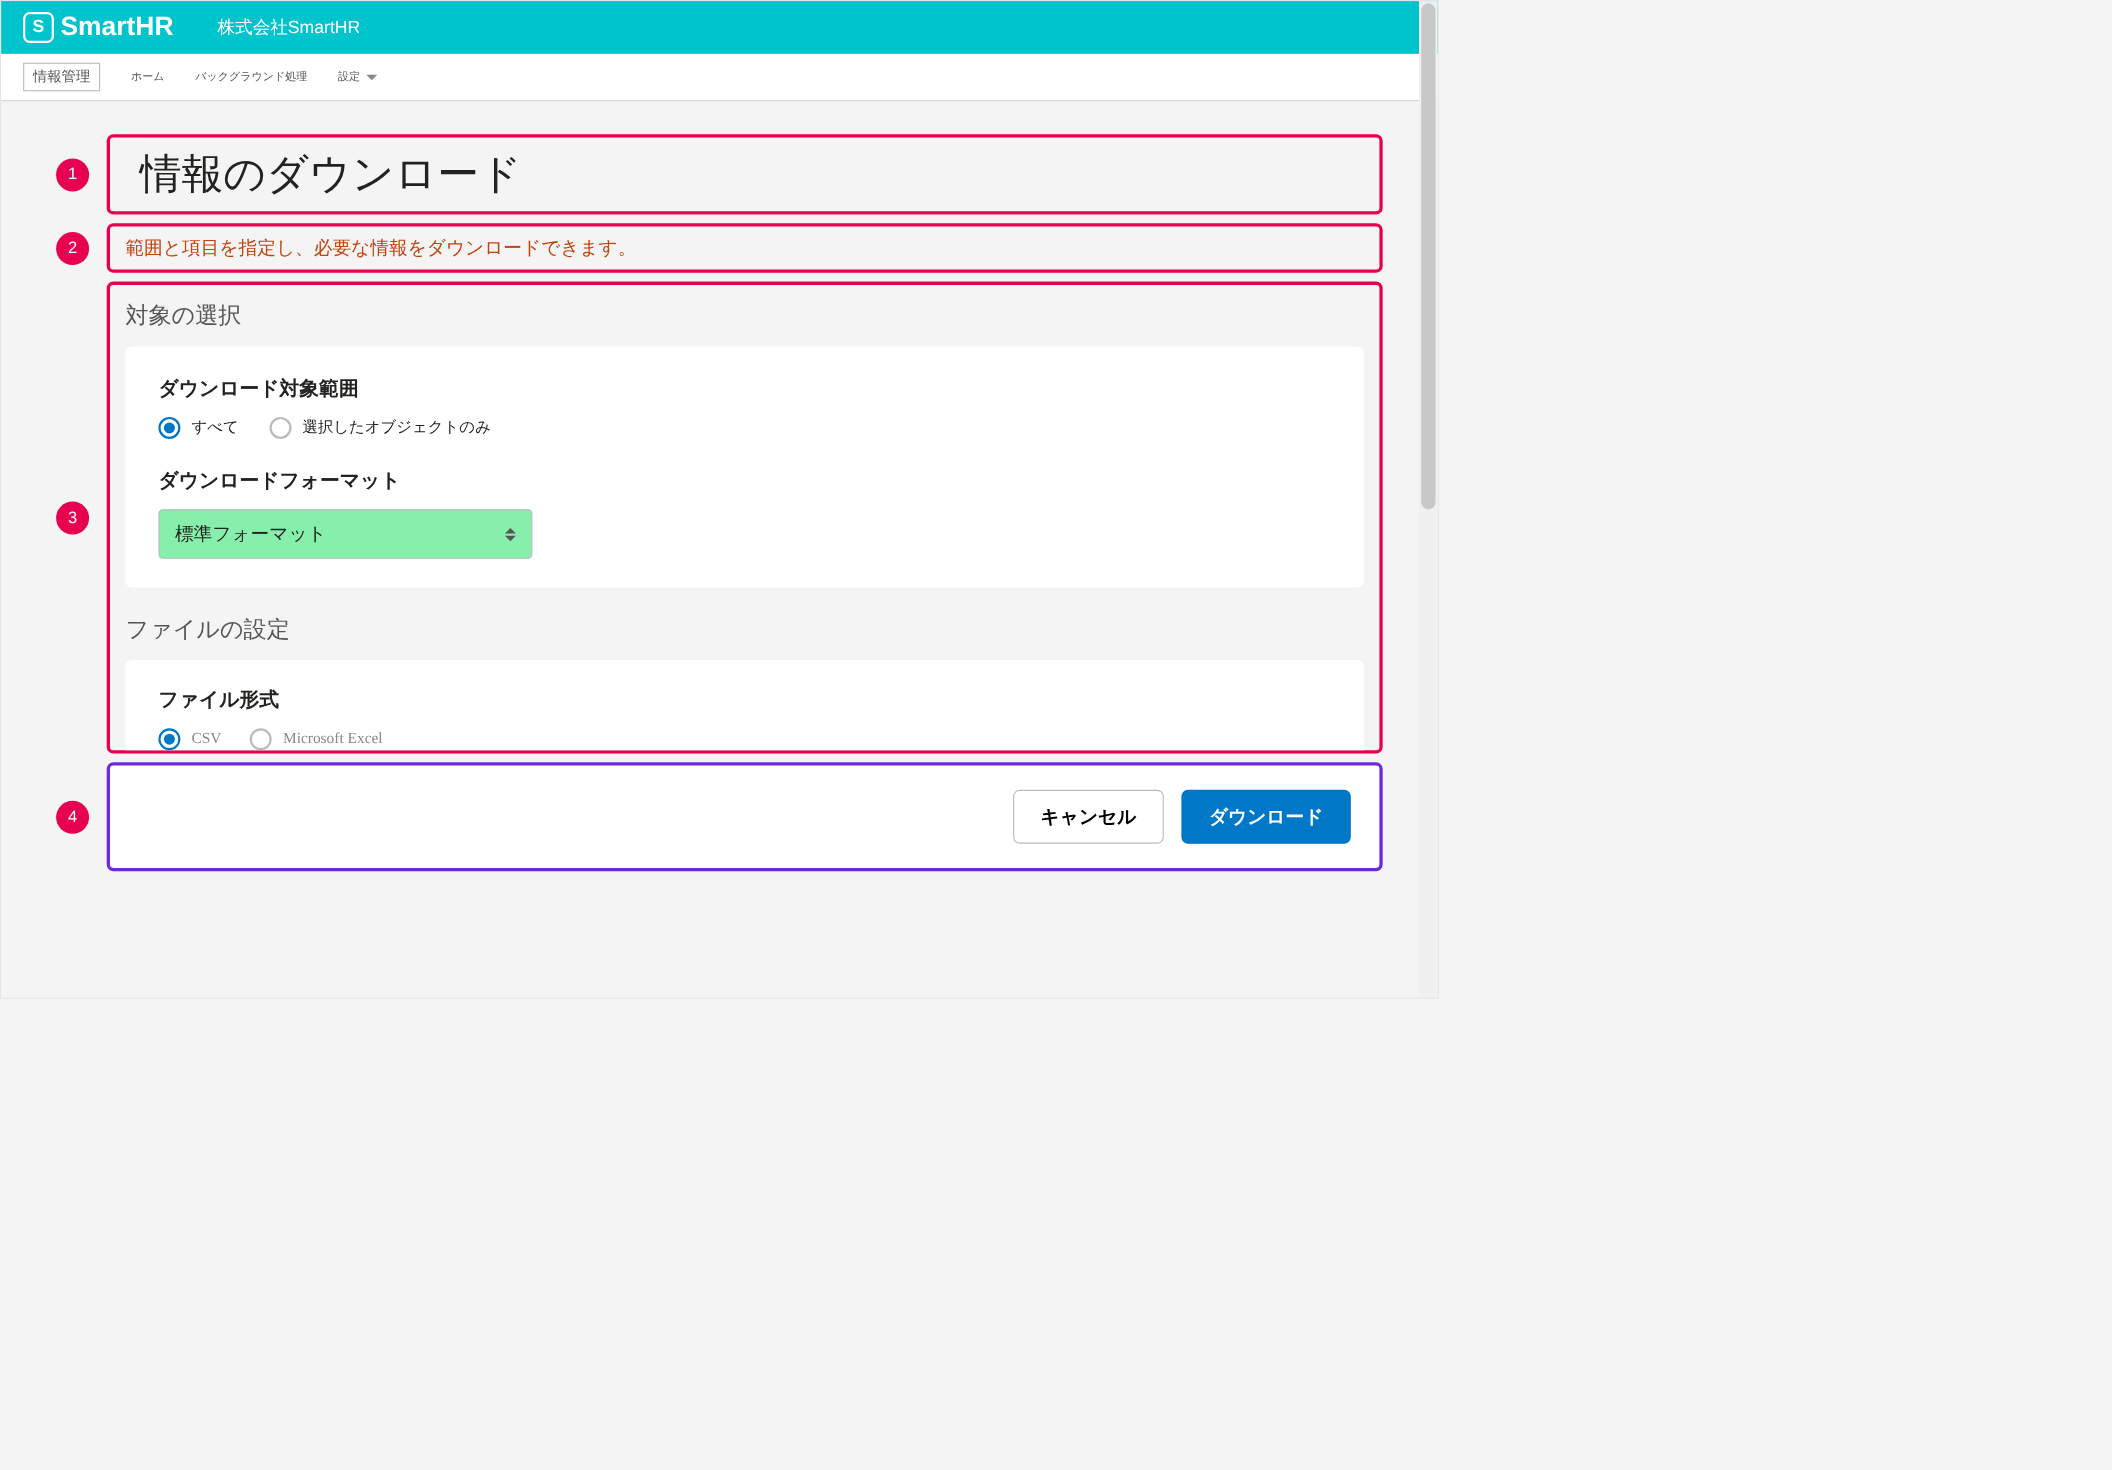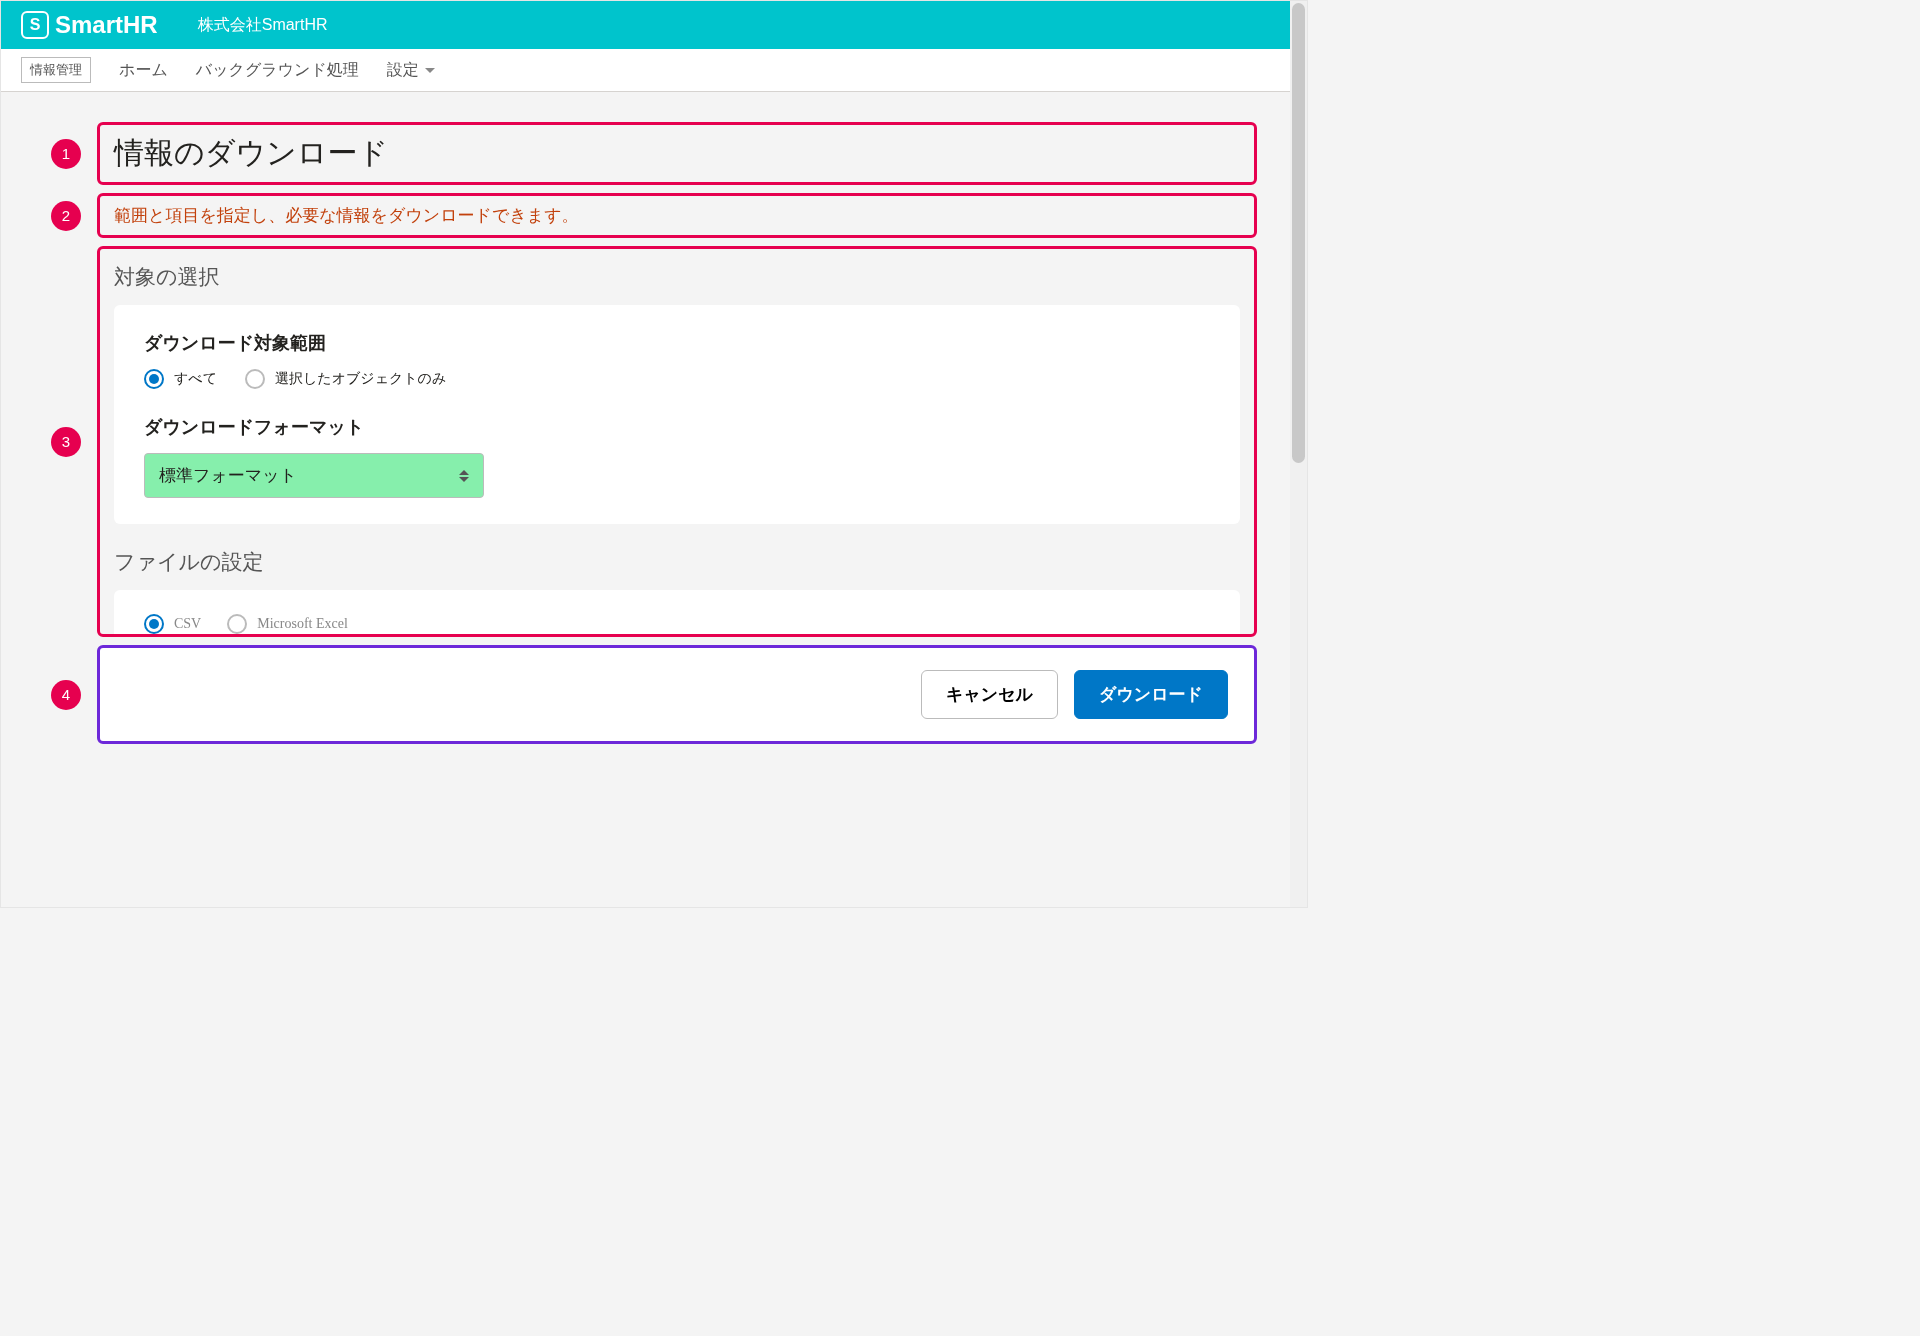--- a/index.html
+++ b/index.html
@@ -54,21 +54,21 @@
       gap: 28px;
       border-bottom: 1px solid #d6d3d0;
     }
     .nav-tag {
       border: 1px solid #bbb;
       padding: 3px 8px;
       font-size: 13px;
       color: #555;
       background: #fff;
     }
-    .nav-item { color: #555; font-size: 16px; cursor: pointer; display: flex; align-items: center; gap: 6px; }
+    .nav-item { color: #555; font-size: 10px; cursor: pointer; display: flex; align-items: center; gap: 6px; }
     .nav-caret {
       width: 0; height: 0;
       border-left: 5px solid transparent;
       border-right: 5px solid transparent;
       border-top: 5px solid #888;
     }
     .content {
       padding: 30px 50px 0 50px;
       position: relative;
     }
@@ -92,23 +92,23 @@
       font-weight: 400;
       align-self: center;
     }
     .outlined {
       border: 3px solid #e6004f;
       border-radius: 6px;
       flex: 1;
       background: transparent;
     }
     .page-title {
-      font-size: 30px;
+      font-size: 38px;
       font-weight: 400;
-      padding: 8px 14px;
+      padding: 8px 27px;
     }
     .page-desc {
       font-size: 17px;
       padding: 8px 14px;
       color: #c2410c;
     }
     .section-outlined {
       flex: 1;
       border: 3px solid #e6004f;
       border-radius: 6px;
@@ -266,20 +266,21 @@
             <span class="select-caret">
               <span class="caret-up"></span>
               <span class="caret-down"></span>
             </span>
           </div>
         </div>
 
         <div class="section-title2">ファイルの設定</div>
 
         <div class="partial-card">
+          <div class="field-label">ファイル形式</div>
           <div class="file-radio-row">
             <label class="radio-opt">
               <span class="radio checked"></span>
               <span>CSV</span>
             </label>
             <label class="radio-opt">
               <span class="radio"></span>
               <span>Microsoft Excel</span>
             </label>
           </div>

